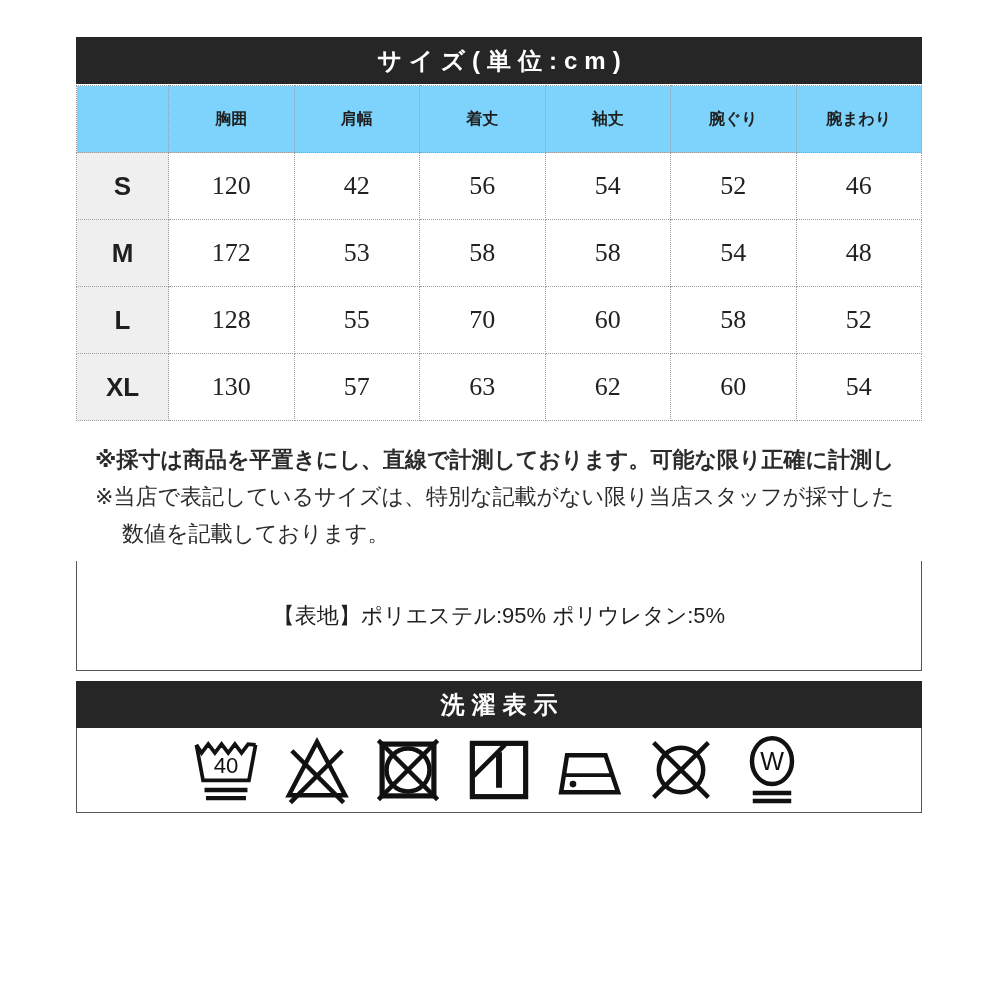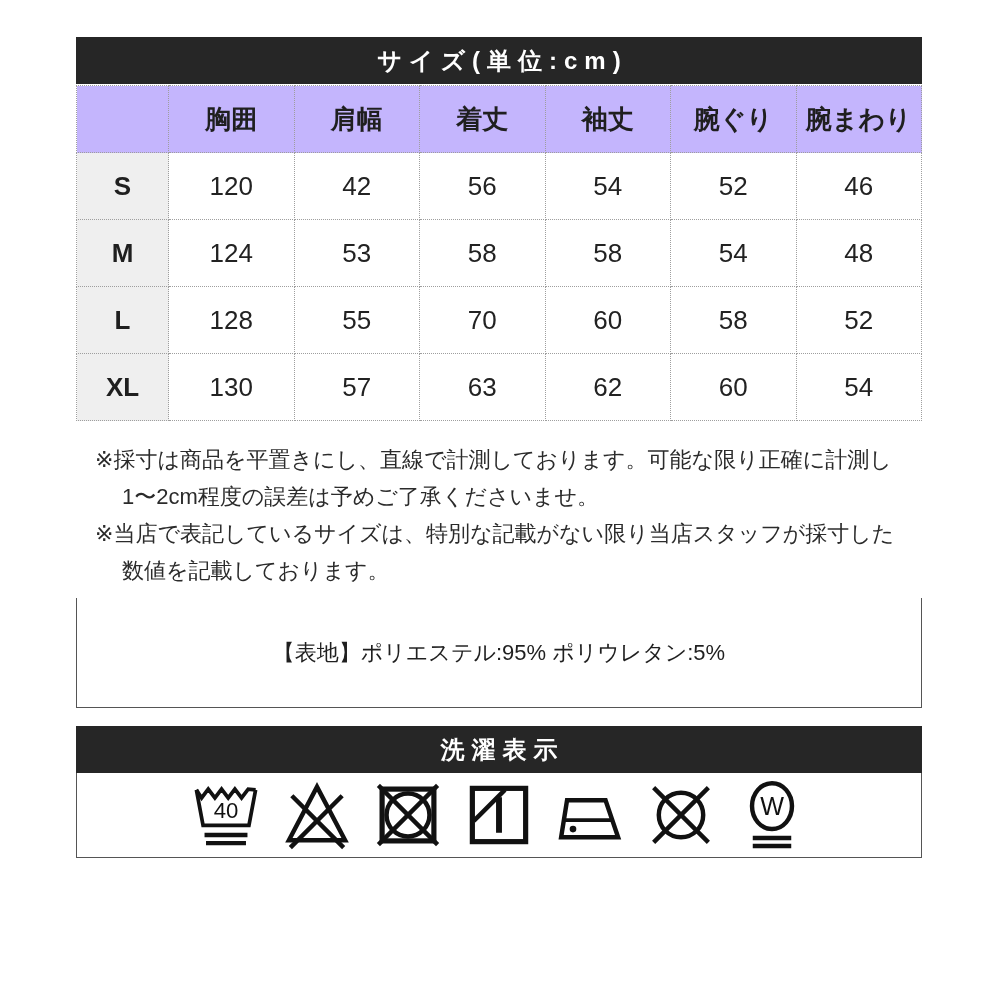--- a/index.html
+++ b/index.html
@@ -20,40 +20,40 @@
     font-weight:bold;font-size:24px;letter-spacing:7px;text-indent:7px;
   }
 
   
   table.size{width:100%;border-collapse:collapse;table-layout:fixed;margin-top:1px;}
   table.size col.c0{width:92px;}
   table.size th, table.size td{
     border:1px dotted #9e9e9e;text-align:center;vertical-align:middle;
     padding:0;height:66px;
   }
-  table.size thead th{background:#c4b5fd;font-size:26px;font-weight:bold;}
+  table.size thead th{background:#7dd3fc;font-size:16px;font-weight:bold;}
   table.size tbody th{background:#efefef;font-size:26px;font-weight:bold;}
-  table.size tbody td{background:#ffffff;font-size:26px;font-weight:normal;color:#222222;}
+  table.size tbody td{background:#ffffff;font-size:26px;font-weight:normal;color:#222222;font-family:Liberation Serif, serif;}
 
   
   .note{font-size:22px;line-height:37px;color:#2b2b2b;padding-left:19px;}
-  .note.first{margin-top:20px;}
+  .note.first{margin-top:20px;font-weight:bold;}
   .note.second{}
   .note .cont{padding-left:27px;}
 
   
   .material{margin-top:9px;}
   .boxed{
     border:1px solid #555555;border-top:none;background:#ffffff;
   }
   .material .boxed{
     height:109px;display:flex;flex-direction:column;align-items:center;justify-content:center;
     font-size:22px;line-height:37px;color:#1f1f1f;text-align:center;
   }
-  .care{margin-top:18px;}
+  .care{margin-top:10px;}
   .care .boxed{
     height:84px;display:flex;align-items:center;justify-content:center;gap:15px;
   }
   .care svg{display:block;}
   .icon-stroke{stroke:#111111;fill:none;}
   .icon-text{fill:#111111;font-family:"Liberation Sans","DejaVu Sans",sans-serif;}
 </style>
 </head>
 <body>
 
@@ -90,21 +90,21 @@
           <th>S</th>
           <td>120</td>
           <td>42</td>
           <td>56</td>
           <td>54</td>
           <td>52</td>
           <td>46</td>
         </tr>
         <tr>
           <th>M</th>
-          <td>124</td>
+          <td>172</td>
           <td>53</td>
           <td>58</td>
           <td>58</td>
           <td>54</td>
           <td>48</td>
         </tr>
         <tr>
           <th>L</th>
           <td>128</td>
           <td>55</td>
@@ -120,21 +120,20 @@
           <td>63</td>
           <td>62</td>
           <td>60</td>
           <td>54</td>
         </tr>
       </tbody>
     </table>
 
     <div class="note first">
       <div>※採寸は商品を平置きにし、直線で計測しております。可能な限り正確に計測し</div>
-      <div class="cont">1〜2cm程度の誤差は予めご了承くださいませ。</div>
     </div>
 
     <div class="note second">
       <div>※当店で表記しているサイズは、特別な記載がない限り当店スタッフが採寸した</div>
       <div class="cont">数値を記載しております。</div>
     </div>
 
     <div class="material">
       <div class="boxed">
         <div>【表地】ポリエステル:95% ポリウレタン:5%</div>

